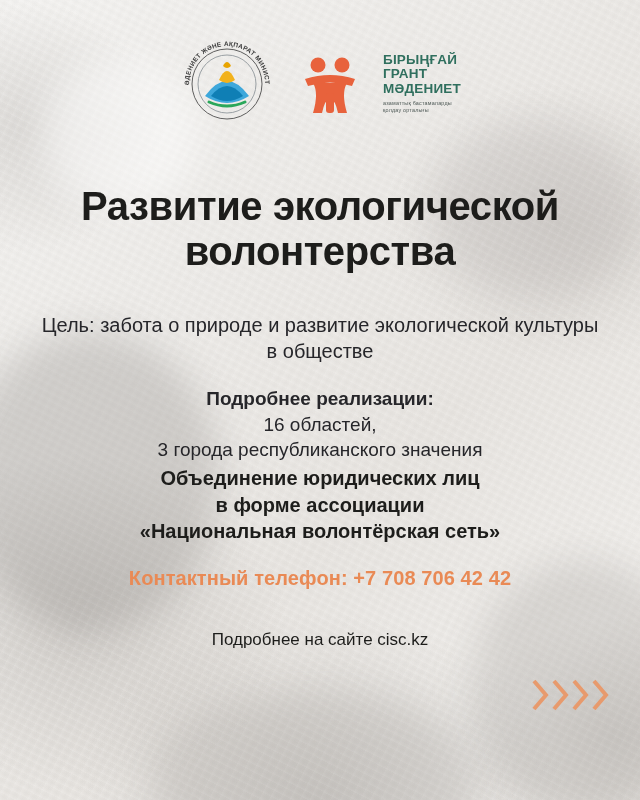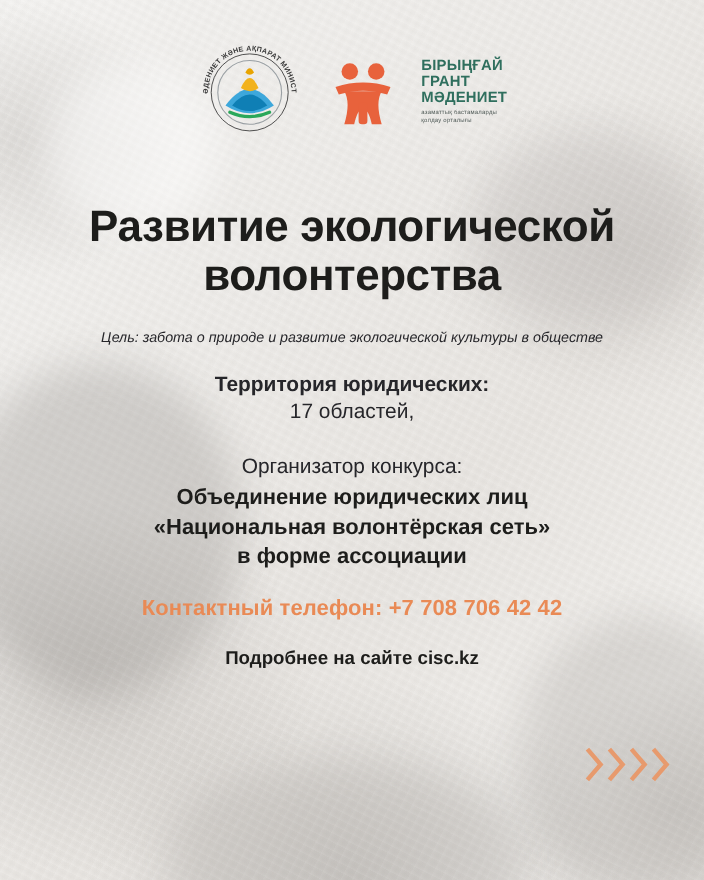--- a/index.html
+++ b/index.html
@@ -108,25 +108,24 @@
   }
   h1.title {
     margin: 52px 0 0 0;
     font-size: 40px;
     font-weight: bold;
     line-height: 1.12;
     color: #1d1d1b;
     letter-spacing: -0.4px;
   }
   .goal {
-    margin-top: 24px;
-    font-size: 13px;
+    margin-top: 38px;
+    font-size: 20px;
     line-height: 1.32;
     color: #26262a;
-    font-style: italic;
   }
   .block {
     margin-top: 22px;
     font-size: 19px;
     line-height: 1.34;
     color: #26262a;
   }
   .block .b {
     font-weight: bold;
   }
@@ -149,23 +148,23 @@
     color: #26262a;
   }
   .phone {
     margin-top: 22px;
     font-size: 20px;
     font-weight: bold;
     color: #e98a55;
     letter-spacing: 0.1px;
   }
   .site {
-    margin-top: 24px;
+    margin-top: 40px;
     font-size: 17px;
-    font-weight: bold;
+    font-weight: normal;
     color: #1d1d1b;
   }
   .chevrons {
     position: absolute;
     right: 30px;
     bottom: 88px;
     display: flex;
     gap: 2px;
   }
   .chev {
@@ -225,29 +224,29 @@
       </div>
     </div>
   </div>
 
   <div class="content">
     <h1 class="title">Развитие экологической волонтерства</h1>
 
     <div class="goal">Цель: забота о природе и развитие экологической культуры в обществе</div>
 
     <div class="block">
-      <div class="b">Территория юридических:</div>
-      <div>17 областей,</div>
-    </div>
-
-    <div class="org-label">Организатор конкурса:</div>
+      <div class="b">Подробнее реализации:</div>
+      <div>16 областей,</div>
+      <div>3 города республиканского значения</div>
+    </div>
+
     <div class="org-name">
       <div>Объединение юридических лиц</div>
+      <div>в форме ассоциации</div>
       <div>«Национальная волонтёрская сеть»</div>
-      <div>в форме ассоциации</div>
     </div>
 
 
     <div class="phone">Контактный телефон: +7 708 706 42 42</div>
 
     <div class="site">Подробнее на сайте cisc.kz</div>
   </div>
 
   <div class="chevrons">
     <svg class="chev" viewBox="0 0 18 34">

